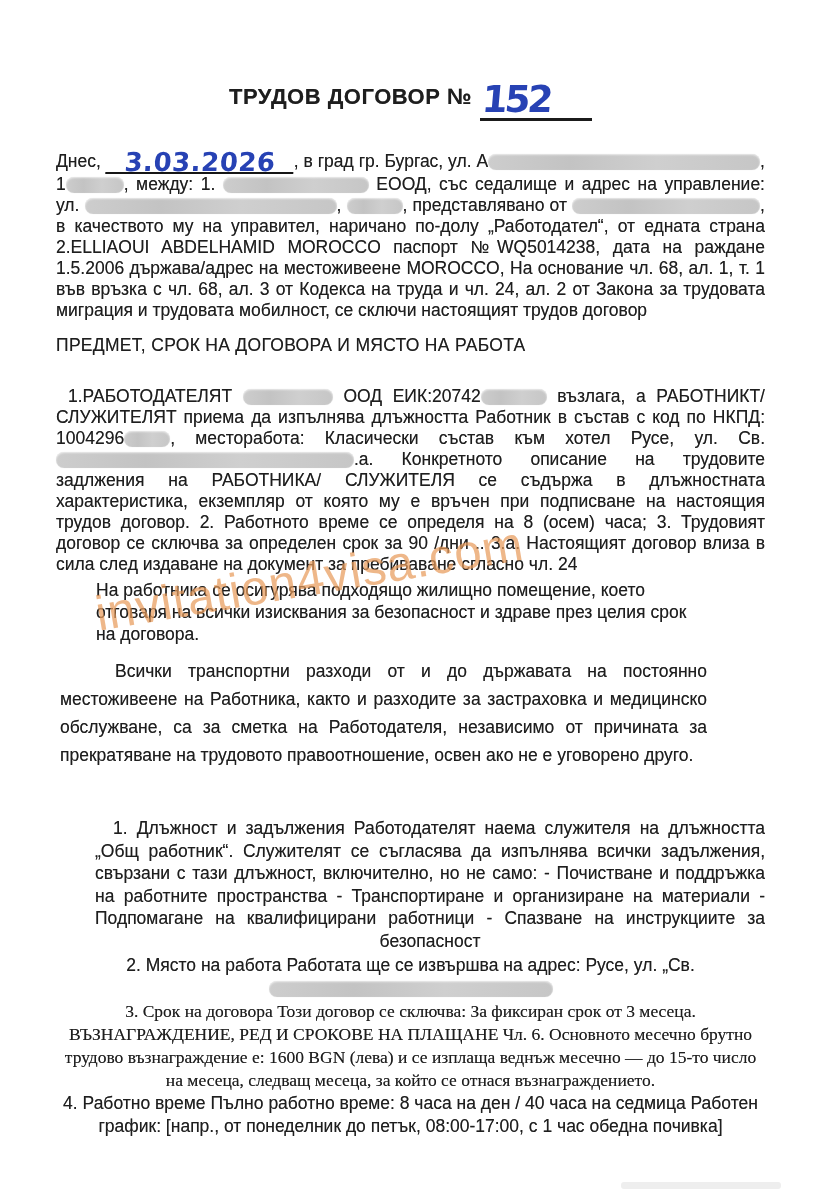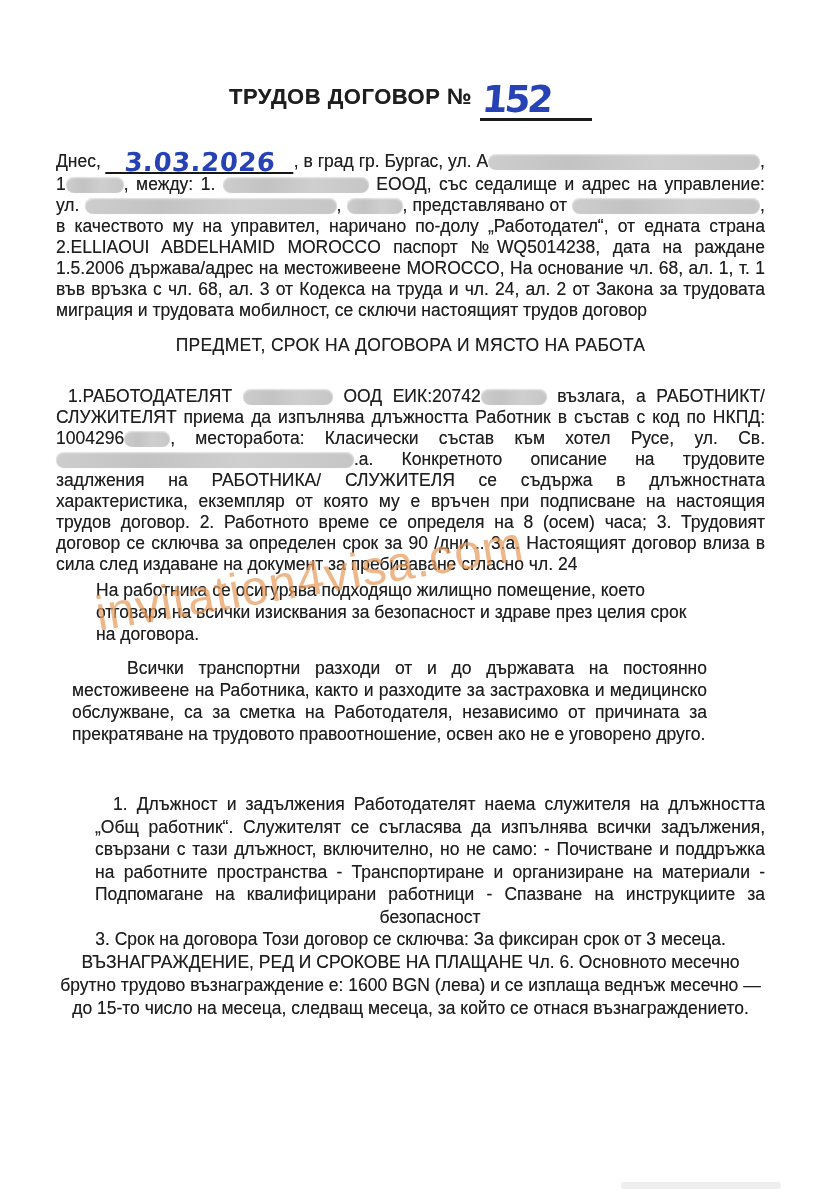--- a/index.html
+++ b/index.html
@@ -43,33 +43,32 @@
     line-height:30px;
     padding-left:2px;
     transform:skewX(-5deg);
     text-shadow:none;
     font-family:"DejaVu Sans", sans-serif;
   }
   .body-text { font-size:17.5px; line-height:21px; margin-top:30px; }
   .para { margin:0; }
 
   .section-heading {
-    text-align:center;
     font-size:17.5px;
     margin:14px 0 30px 0;
     letter-spacing:.3px;
   }
 
   [data-name="intro-paragraph"]     { text-align:justify; }
   [data-name="clause-1-paragraph"]  { text-align:justify; text-indent:12px; margin-top:0; }
   [data-name="housing-paragraph"]   { margin:4px 55px 8px 40px; line-height:22px; }
-  [data-name="transport-paragraph"] { text-align:justify; text-indent:55px; margin:12px 58px 0 16px; line-height:22px; }
+  [data-name="transport-paragraph"] { text-align:justify; text-indent:55px; margin:12px 58px 0 4px; line-height:28px; }
   [data-name="duties-paragraph"]    { text-align:justify; text-align-last:center; text-indent:18px; margin-top:48px; line-height:22.5px;margin-left:39px; }
   [data-name="workplace-paragraph"] { text-align:center; margin-top:2px; line-height:23px; }
-  [data-name="term-pay-paragraph"]  { text-align:center; line-height:23px; }
+  [data-name="term-pay-paragraph"]  { text-align:center; line-height:23px;font-family:Liberation Serif, serif; }
   [data-name="worktime-paragraph"]  { text-align:center; line-height:23px; }
 
   b { font-weight:normal; }
 
   .redact {
     display:inline-block;
     height:16px;
     border-radius:8px;
     background:linear-gradient(90deg,#cdcdcd,#c3c3c3 30%,#cfcfcf 62%,#c6c6c6);
     vertical-align:-3px;
@@ -121,18 +120,20 @@
   </div>
 
   <div class="body-text" data-name="contract-body">
 
   <p class="para" data-name="intro-paragraph"><span data-name="body-text">Днес, </span><span class="hand" data-name="handwritten-date">3.03.2026</span><span data-name="body-text">, в град гр. Бургас, ул. А</span><span class="redact" data-name="redaction-blob" style="width: 272px;"></span><span data-name="body-text">, 1</span><span class="redact" data-name="redaction-blob" style="width: 58px;"></span><span data-name="body-text">, между: 1. </span><span class="redact" data-name="redaction-blob" style="width: 146px;"></span><span data-name="body-text"> </span><b data-name="bold-text">ЕООД</b><span data-name="body-text">, със седалище и адрес на управление: </span><b data-name="bold-text">ул. </b><span class="redact" data-name="redaction-blob" style="width: 252px;"></span><b data-name="bold-text">, </b><span class="redact" data-name="redaction-blob" style="width: 56px;"></span><span data-name="body-text">, представлявано от </span><span class="redact" data-name="redaction-blob" style="width: 188px;"></span><span data-name="body-text">, в качеството му на управител, наричано по-долу „Работодател“, от едната страна 2.ELLIAOUI ABDELHAMID MOROCCO паспорт </span><b data-name="bold-text">№WQ5014238</b><span data-name="body-text">, дата на раждане </span><b data-name="bold-text">1.5.2006</b><span data-name="body-text"> държава/адрес на местоживеене </span><b data-name="bold-text">MOROCCO</b><span data-name="body-text">, На основание чл. 68, ал. 1, т. 1 във връзка с чл. 68, ал. 3 от Кодекса на труда и чл. 24, ал. 2 от Закона за трудовата миграция и трудовата мобилност, се сключи настоящият трудов договор</span></p>
       <div class="section-heading" data-name="section-heading-subject">ПРЕДМЕТ, СРОК НА ДОГОВОРА И МЯСТО НА РАБОТА</div>
       <p class="para" data-name="clause-1-paragraph"><span data-name="body-text">1.РАБОТОДАТЕЛЯТ </span><span class="redact" data-name="redaction-blob" style="width: 90px;"></span><span data-name="body-text"> </span><b data-name="bold-text">ООД ЕИК:20742</b><span class="redact" data-name="redaction-blob" style="width: 66px;"></span><span data-name="body-text"> възлага, а РАБОТНИКТ/ СЛУЖИТЕЛЯТ приема да изпълнява длъжността Работник в състав с код по НКПД: 1004296</span><span class="redact" data-name="redaction-blob" style="width: 46px;"></span><span data-name="body-text">, месторабота: Класически състав към хотел Русе, ул. Св. </span><span class="redact" data-name="redaction-blob" style="width: 298px;"></span><span data-name="body-text">.а. Конкретното описание на трудовите задлжения на РАБОТНИКА/ СЛУЖИТЕЛЯ се съдържа в длъжностната характеристика, екземпляр от която му е връчен при подписване на настоящия трудов договор. 2. Работното време се определя на 8 (осем) часа; 3. Трудовият договор се сключва за определен срок за 90 /дни .. 3.а. Настоящият договор влиза в сила след издаване на документ за пребиваване сгласно чл. 24</span></p>
       <p class="para" data-name="housing-paragraph"><span data-name="body-text">На работника се осигурява подходящо жилищно помещение, което отговаря на всички изисквания за безопасност и здраве през целия срок на договора.</span></p>
       <p class="para" data-name="transport-paragraph"><span data-name="body-text">Всички транспортни разходи от и до държавата на постоянно местоживеене на Работника, както и разходите за застраховка и медицинско обслужване, са за сметка на Работодателя, независимо от причината за прекратяване на трудовото правоотношение, освен ако не е уговорено друго.</span></p>
       <p class="para" data-name="duties-paragraph"><span data-name="body-text">1. Длъжност и задължения Работодателят наема служителя на длъжността „Общ работник“. Служителят се съгласява да изпълнява всички задължения, свързани с тази длъжност, включително, но не само: - Почистване и поддръжка на работните пространства - Транспортиране и организиране на материали - Подпомагане на квалифицирани работници - Спазване на инструкциите за безопасност</span></p>
+      <p class="para" data-name="workplace-paragraph"><span data-name="body-text">2. Място на работа Работата ще се извършва на адрес: Русе, ул. „Св.</span><br><span class="redact" data-name="redaction-blob" style="width: 284px;"></span></p>
       <p class="para" data-name="term-pay-paragraph"><span data-name="body-text">3. Срок на договора Този договор се сключва: За фиксиран срок от 3 месеца. ВЪЗНАГРАЖДЕНИЕ, РЕД И СРОКОВЕ НА ПЛАЩАНЕ Чл. 6. Основното месечно брутно трудово възнаграждение е: 1600 BGN (лева) и се изплаща веднъж месечно — до 15-то число на месеца, следващ месеца, за който се отнася възнаграждението.</span></p>
+      <p class="para" data-name="worktime-paragraph"><span data-name="body-text">4. Работно време Пълно работно време: 8 часа на ден / 40 часа на седмица Работен график: [напр., от понеделник до петък, 08:00-17:00, с 1 час обедна почивка]</span></p>
     </div>
 
   <div class="watermark" data-name="watermark-text">invitation4visa.com</div>
   <div class="scan-artifact" data-name="scan-artifact"></div>
 </div>
 
 </body></html>

